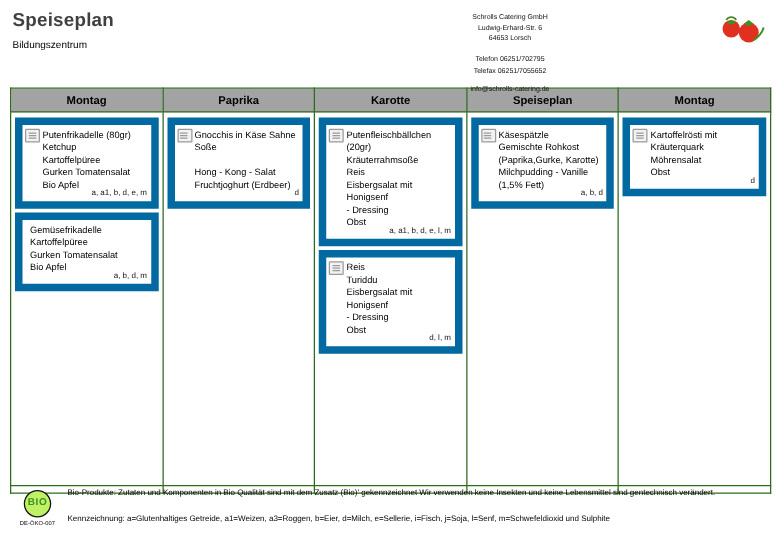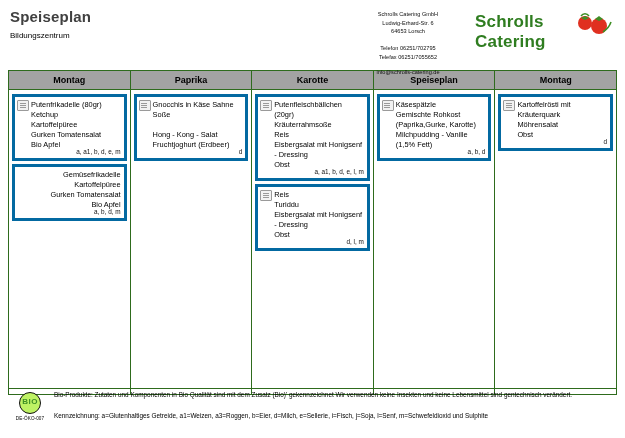--- a/index.html
+++ b/index.html
@@ -107,21 +107,21 @@
   .menu-table td.daycell {
     border: 1px solid #2e6b1d;
     vertical-align: top;
     height: 300px;
     padding: 2px 2px 2px 2px;
     background: #ffffff;
   }
 
   .dish {
     position: relative;
-    border: 3px solid #0369a1;
+    border: 6px solid #0369a1;
     margin: 2px 1px 3px 1px;
     padding: 3px 3px 8px 16px;
     min-height: 42px;
     font-size: 7.4px;
     line-height: 1.35;
     box-sizing: border-box;
   }
   .dish .dish-icon {
     position: absolute;
     left: 2px;
@@ -146,22 +146,22 @@
     white-space: pre-line;
   }
   .dish .allergens {
     position: absolute;
     right: 3px;
     bottom: 1px;
     font-size: 6.4px;
     color: #111;
   }
   .dish.no-icon {
-    padding-left: 22px;
-    text-align: right;
+    padding-left: 6px;
+    text-align: left;
   }
 
   
   .footer {
     position: absolute;
     left: 8px;
     right: 8px;
     bottom: 4px;
     height: 46px;
   }
@@ -224,24 +224,20 @@
     <div class="company-block">
       <div>Schrolls Catering GmbH</div>
       <div>Ludwig-Erhard-Str. 6</div>
       <div>64653 Lorsch</div>
       <div class="contact">Telefon 06251/702795</div>
       <div>Telefax 06251/7055652</div>
       <div class="mail">info@schrolls-catering.de</div>
     </div>
 
     <div class="brand">
-      <div class="brand-text">
-        <span>Schrolls</span>
-        <span class="l2">Catering</span>
-      </div>
       <svg class="tomatoes" viewBox="0 0 40 30">
         <path d="M8 6 C10 3, 14 3, 16 6" stroke="#3f8f25" stroke-width="1.4" fill="none"></path>
         <circle cx="12" cy="13" r="7" fill="#e03020"></circle>
         <circle cx="26" cy="16" r="8" fill="#e03020"></circle>
         <path d="M22 9 l4 -3 l4 3 l-4 2 z" fill="#3f8f25"></path>
         <path d="M8 8 l4 -2 l4 2 l-4 2 z" fill="#3f8f25"></path>
         <path d="M30 22 q6 -4 8 -10" stroke="#3f8f25" stroke-width="1.6" fill="none"></path>
       </svg>
     </div>
   </div>

